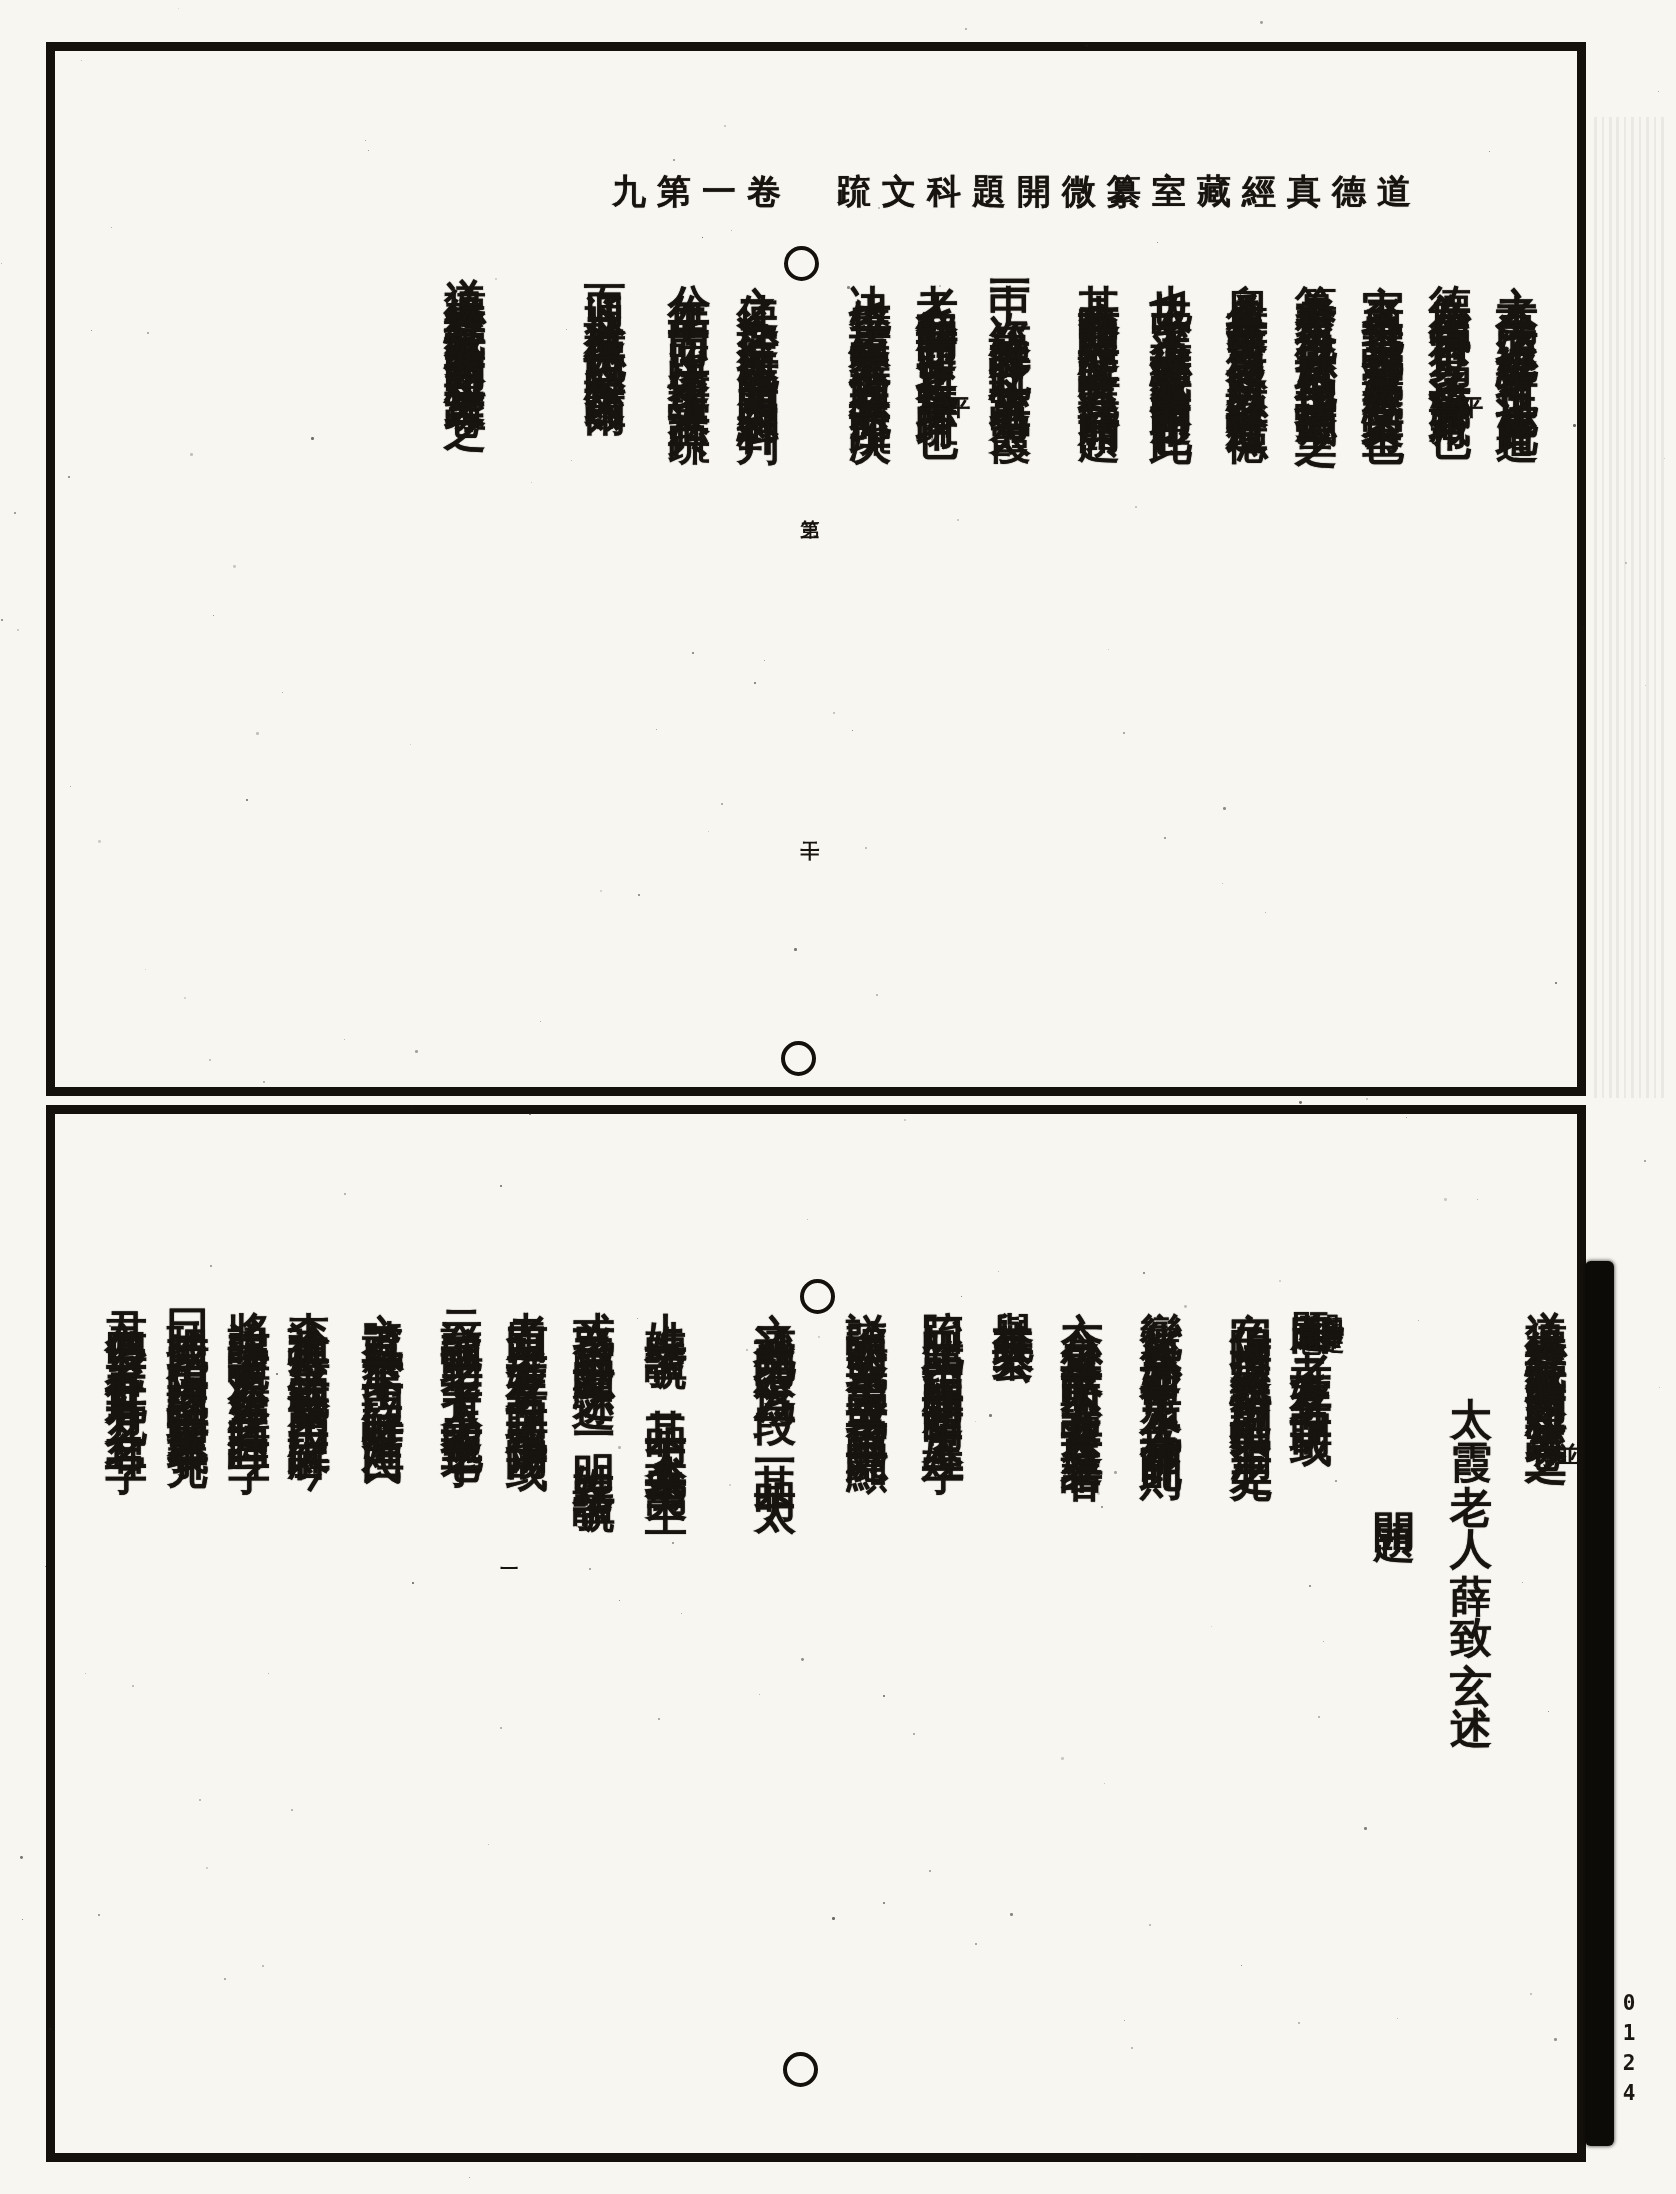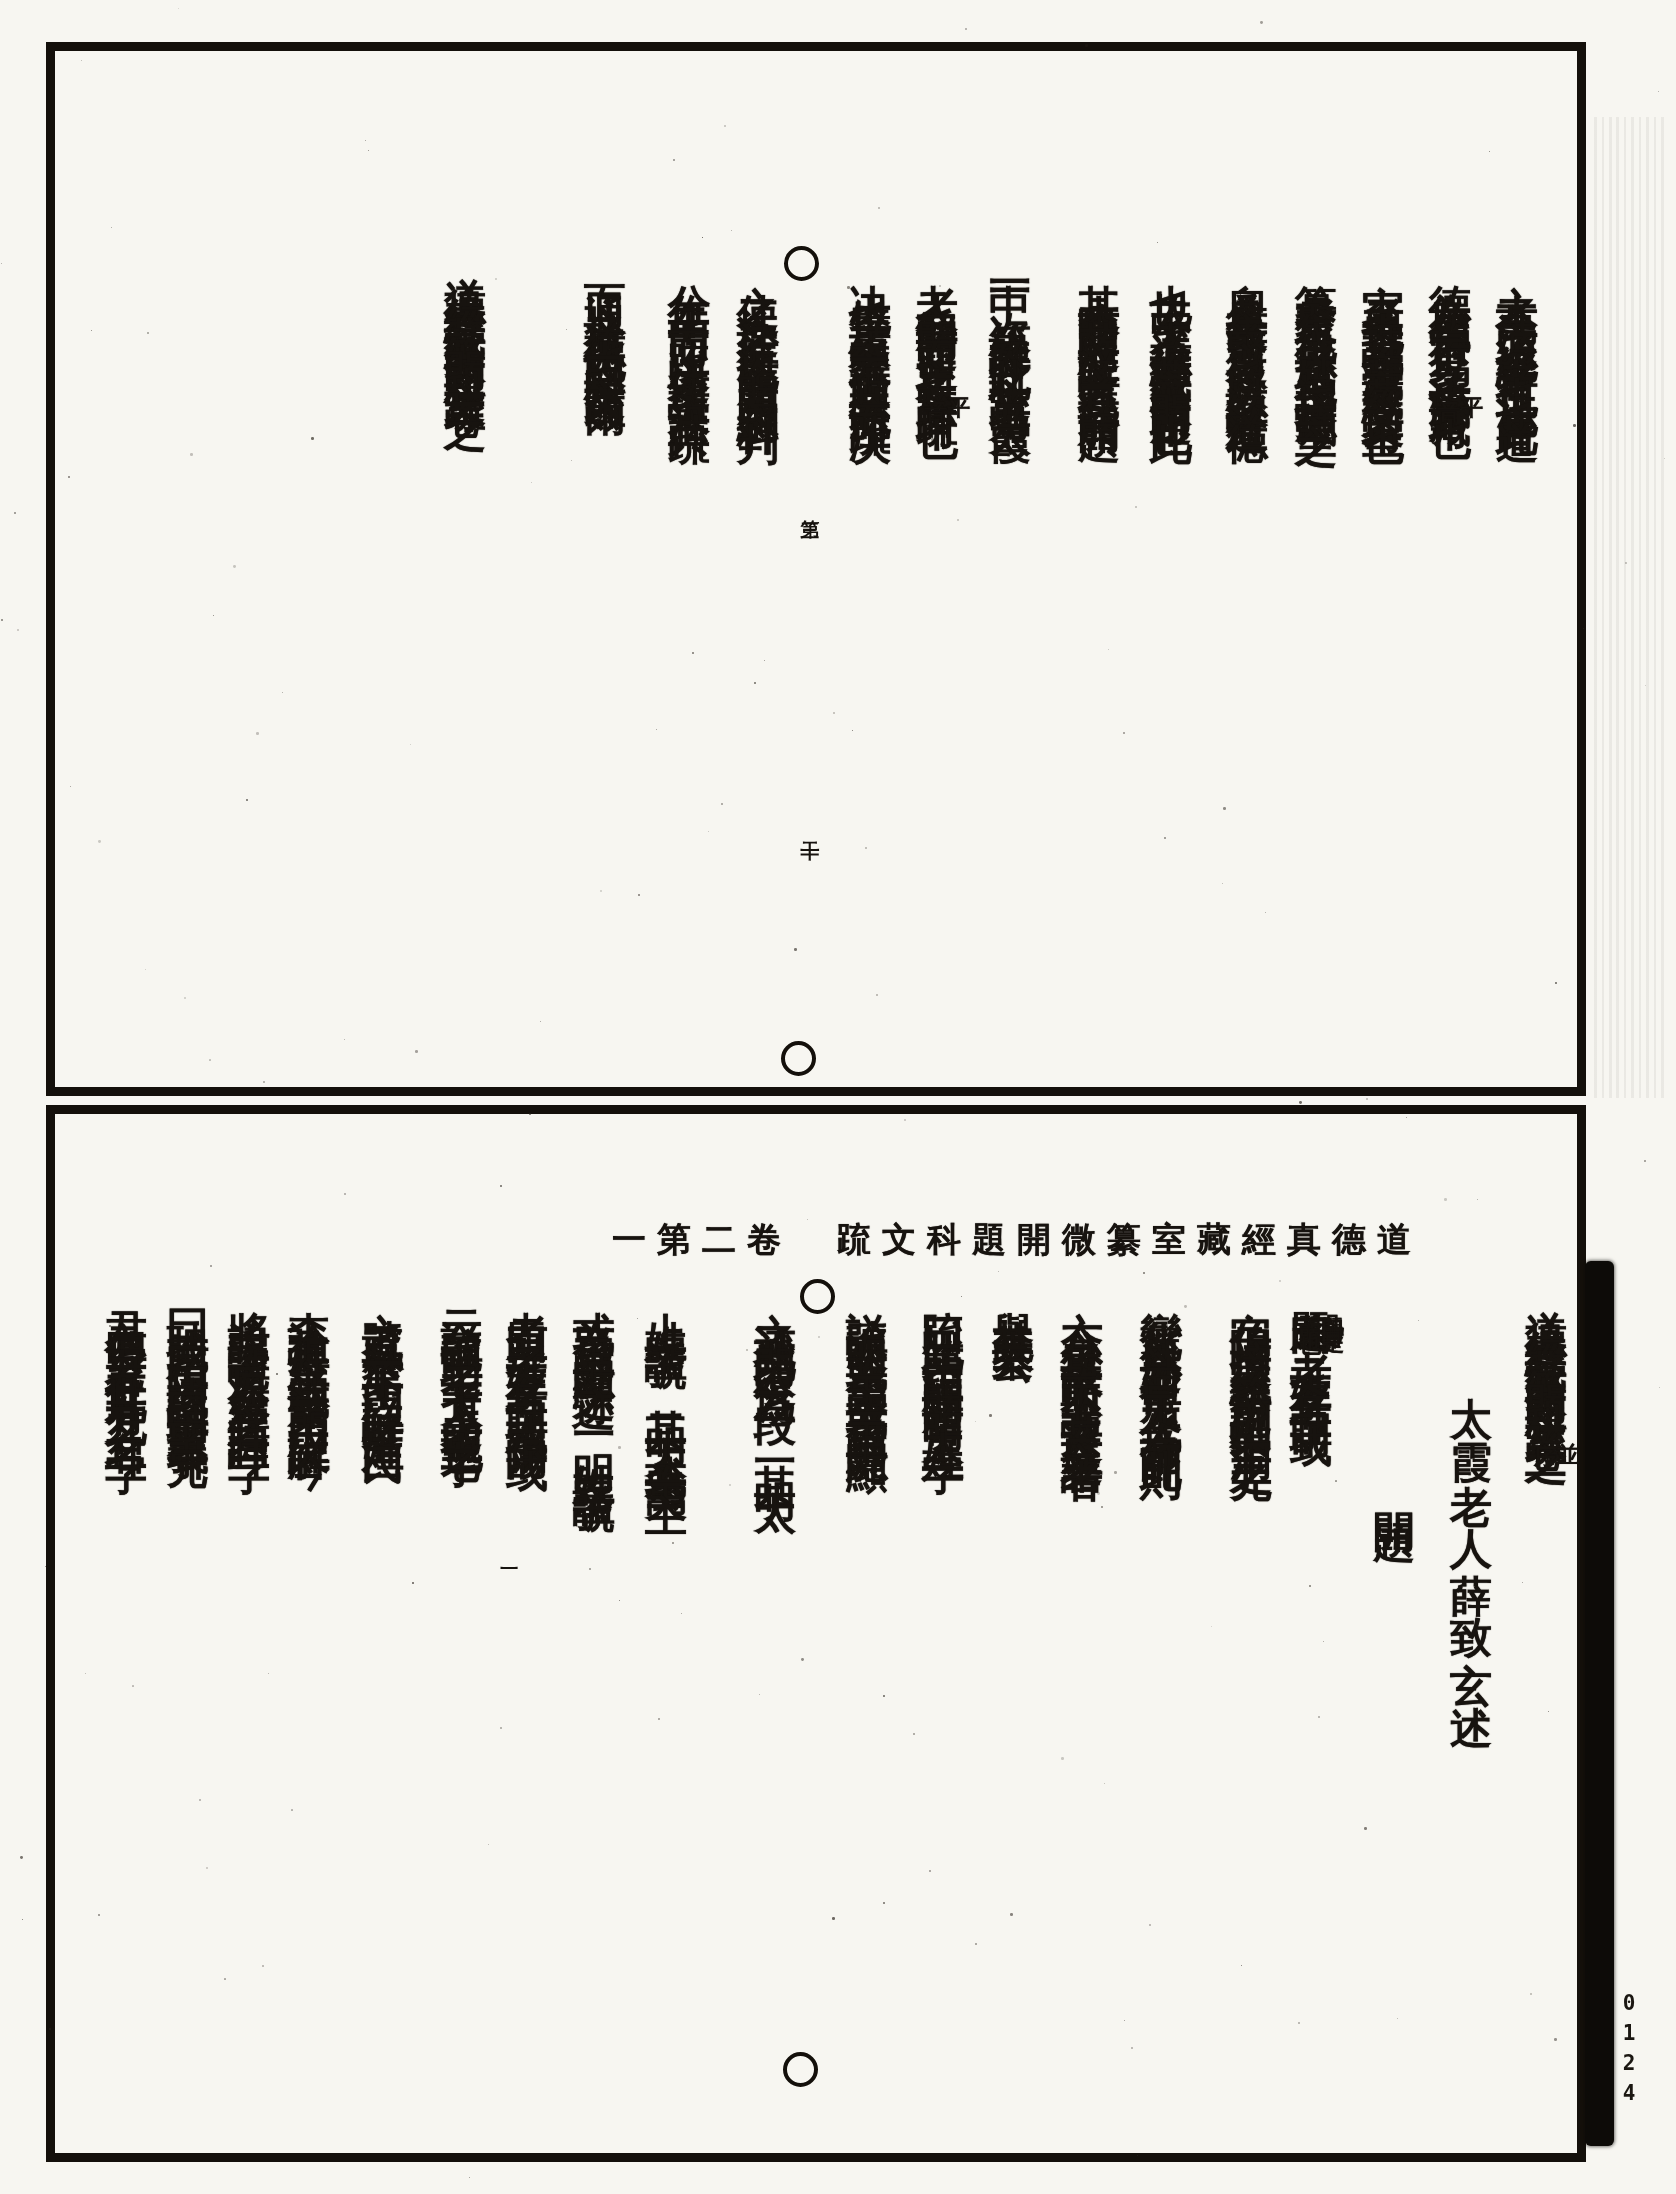--- a/index.html
+++ b/index.html
@@ -55,21 +55,21 @@
   }
   .spk{position:absolute;background:#2a241d;border-radius:50%;display:block;}
 </style>
 </head>
 <body>
 
 <div id="scan">
   <div class="frame frame-top"></div>
   <div class="frame frame-bottom"></div>
 
-  <div class="runhead runhead-bottom">一第二卷　䟽文科題開微纂室藏經真德道</div>
+  <div class="runhead runhead-top">九第一卷　䟽文科題開微纂室藏經真德道</div>
 
   <div class="margin-noise"></div>
   <div class="spine-bar"></div>
 
   <div class="pagenum">0124</div>
 <div class="vcol" style="left: 1493px; top: 251px;"><span>之本萬法之源也經者常也法也言此道</span></div>
     <div class="vcol" style="left: 1426px; top: 251px;"><span>德為萬代常行不易之法也藏者藏</span><span class="gloss"><span class="gl">平</span><span class="gl">音</span></span><span>也</span></div>
     <div class="vcol" style="left: 1359px; top: 251px;"><span>室者奧也謂玄都寶藏寘藏經之奧室也</span></div>
     <div class="vcol" style="left: 1292px; top: 251px;"><span>纂者聚集也微者玄妙也謂採摭藏室之</span></div>
     <div class="vcol" style="left: 1223px; top: 251px;"><span>奧典纂集前賢之微旨將以證解於道德</span></div>

